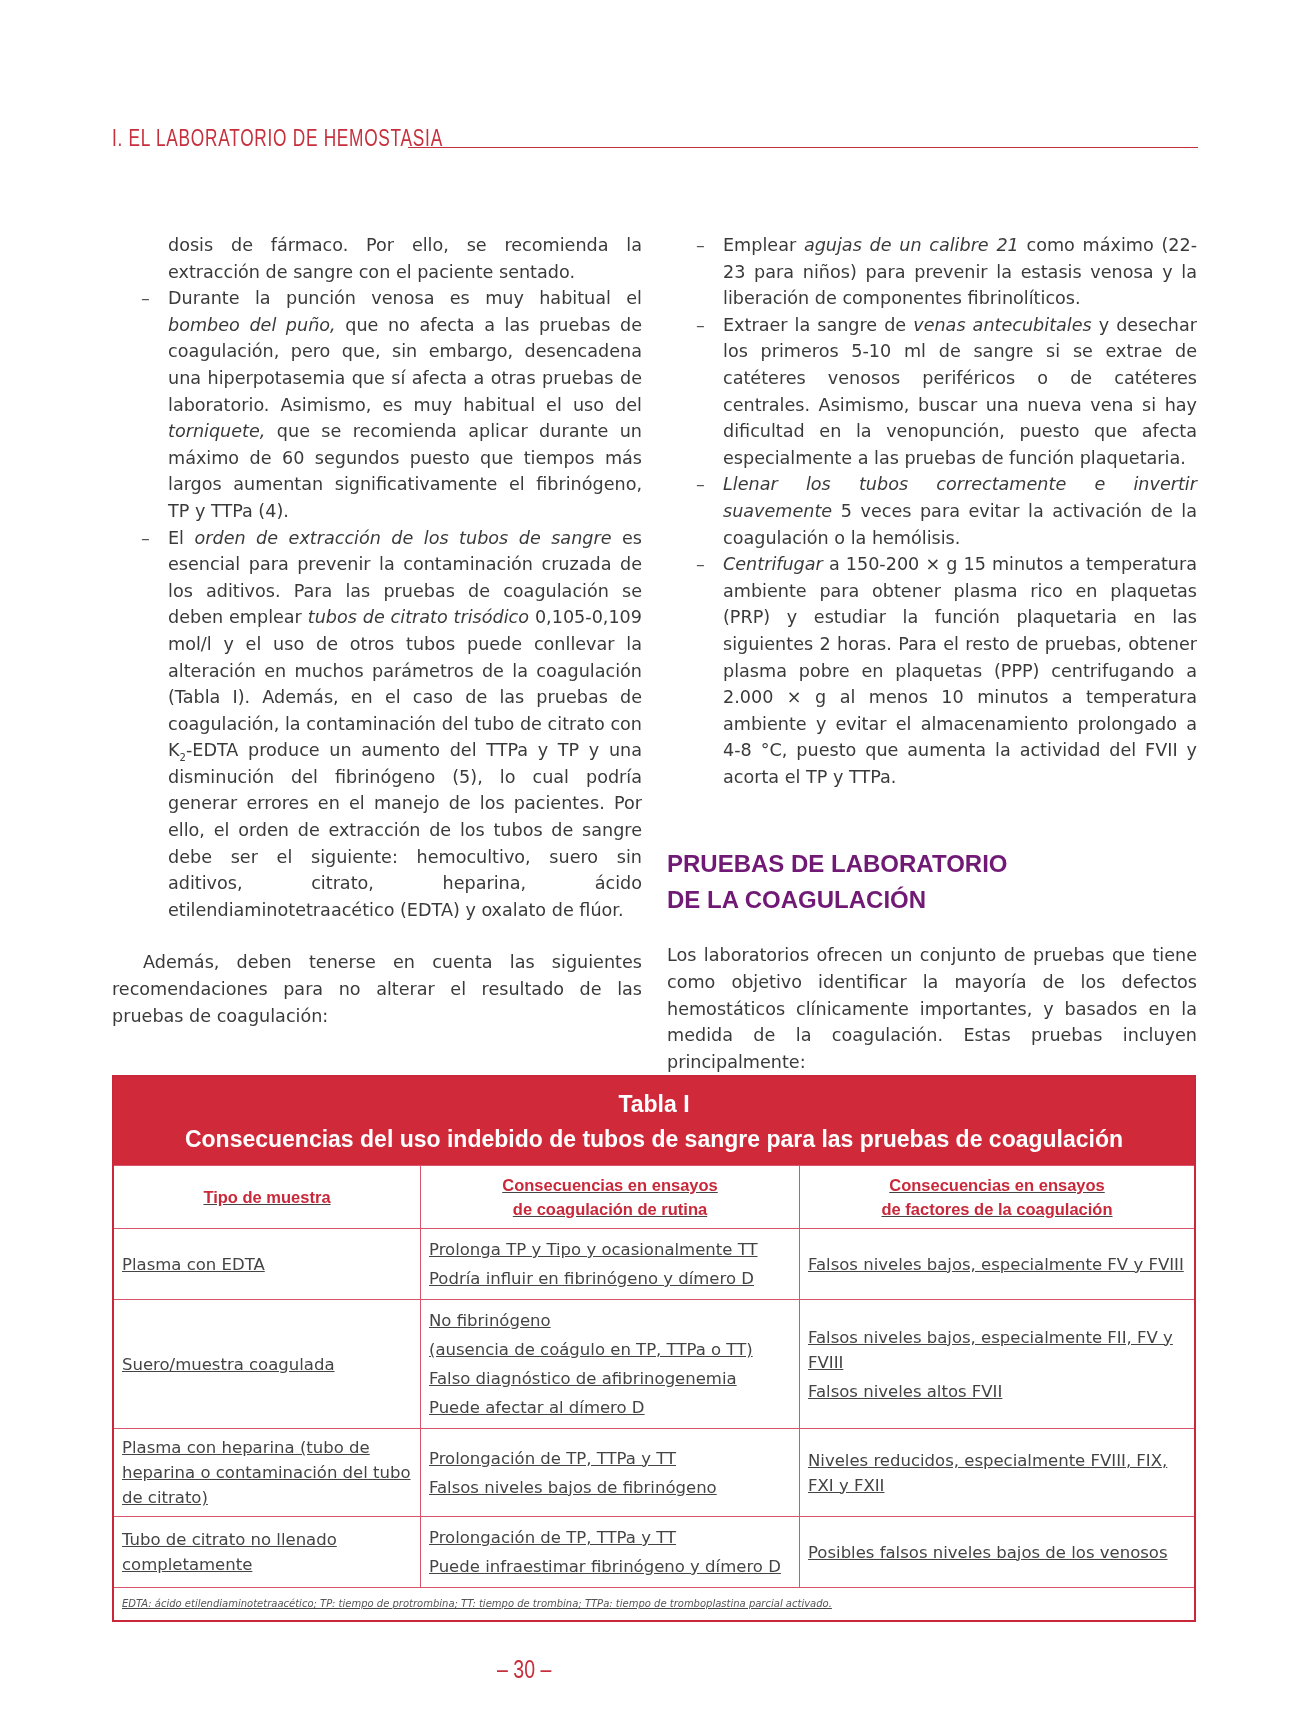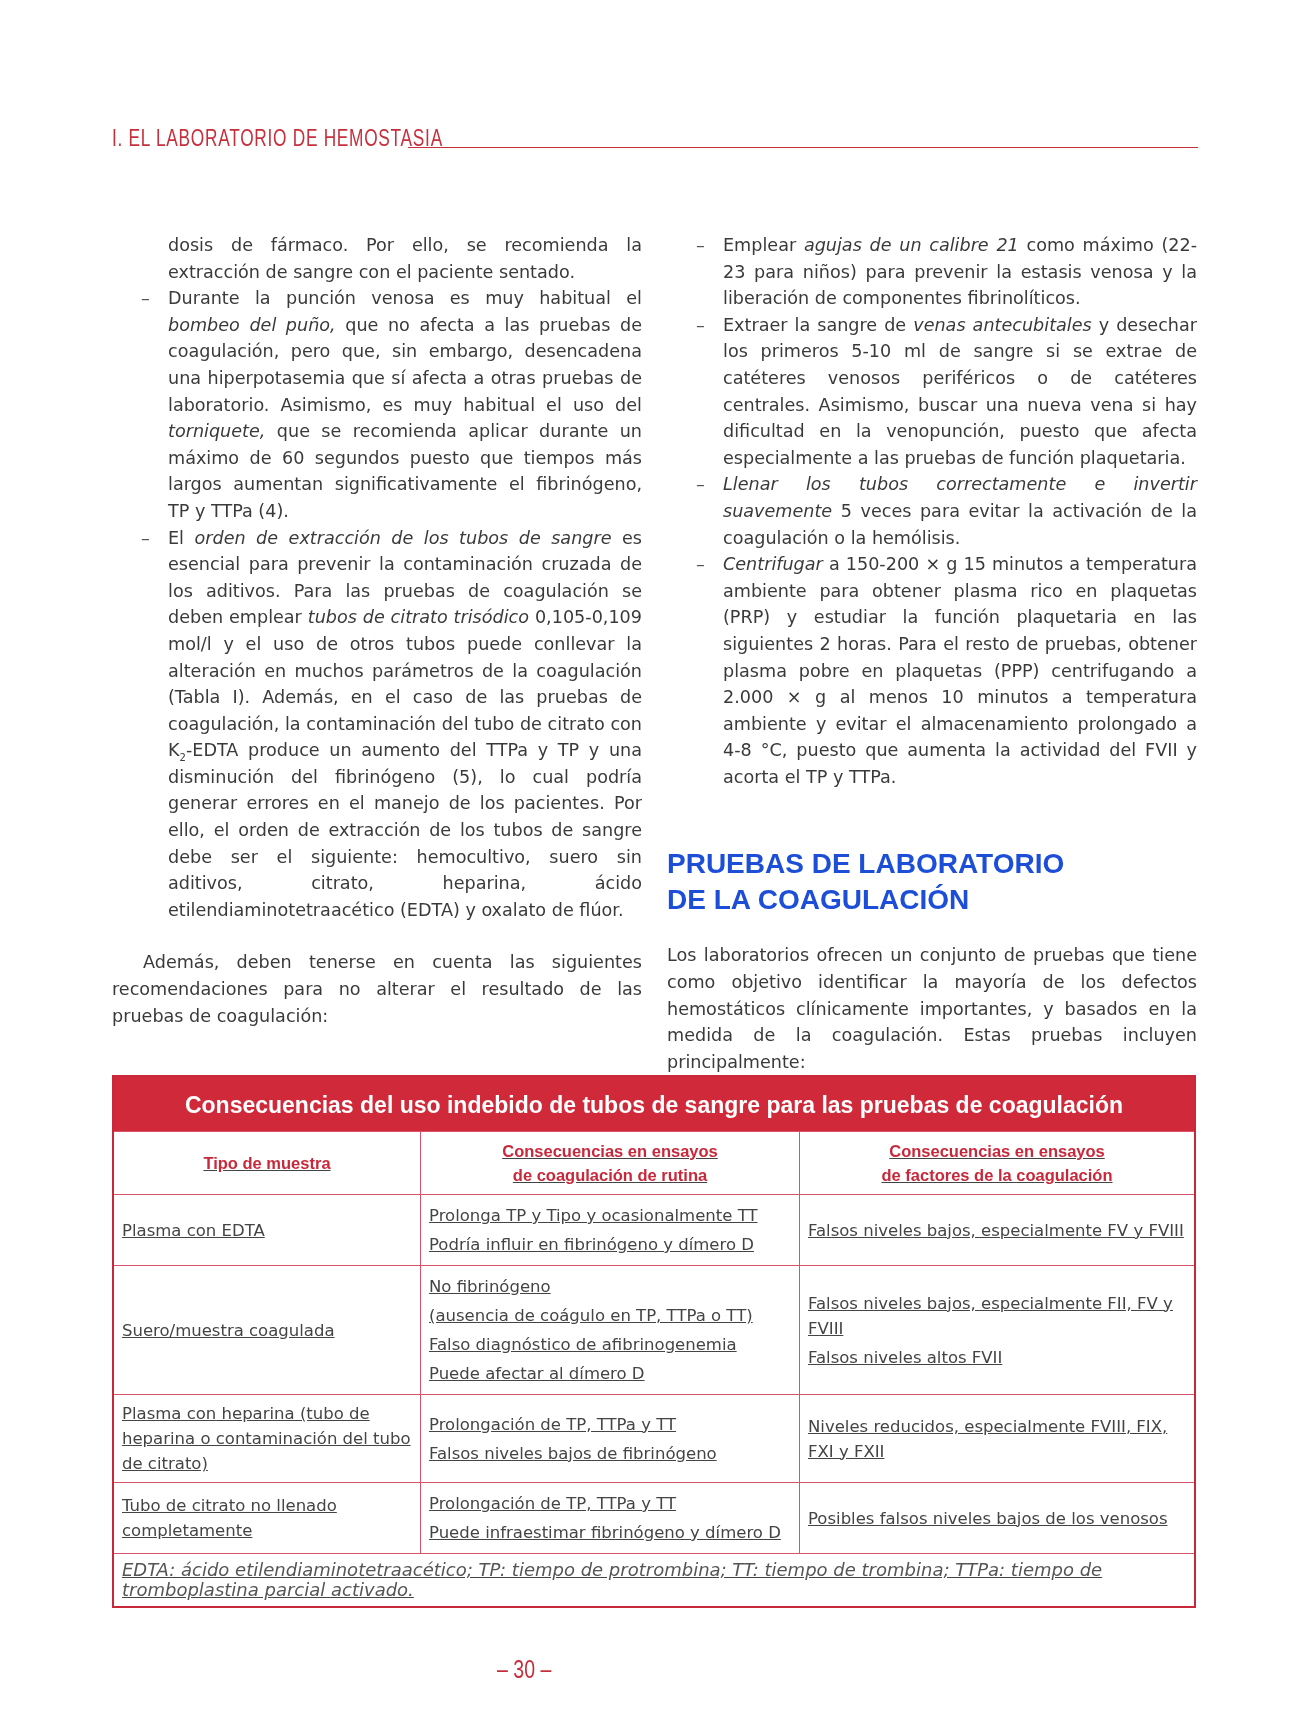--- a/index.html
+++ b/index.html
@@ -23,21 +23,21 @@
   .indent-block { padding-left: 56px; }
   .dash-item { position: relative; padding-left: 56px; margin: 0; }
   .dash-item .dash { position: absolute; left: 29px; top: 0; color: #555; }
   .col-right .dash-item { padding-left: 56px; }
   .col-right .dash-item .dash { left: 29px; }
   .lead-para { text-indent: 31px; margin-top: 26px; }
   em { font-style: italic; }
   sub { font-size: 10px; line-height: 0; }
 
   .section-heading { margin: 56px 0 24px 0; font-family: "Liberation Sans", sans-serif;
-        font-weight: bold; font-size: 28px; line-height: 36px; color: #1d4ed8; text-align: left; }
+        font-weight: bold; font-size: 24px; line-height: 36px; color: #701a75; text-align: left; }
 
   
   .table-wrap { position: absolute; left: 112px; top: 1075px; width: 1084px;
                 border: 2px solid #c8283a; box-sizing: border-box; }
   .table-head { background: #d02a3a; color: #fff; text-align: center;
                 font-family: "Liberation Sans", sans-serif; font-weight: bold; padding: 10px 0 8px 0; }
   .table-head .t1 { font-size: 23px; line-height: 34px; }
   .table-head .t2 { font-size: 23px; line-height: 36px; }
   table { border-collapse: collapse; width: 100%; font-size: 16.5px; color: #444; text-decoration: underline; }
   th, td { border: 1px solid #d9546b; vertical-align: middle; }
@@ -46,21 +46,21 @@
   th { color: #c8283a; font-family: "Liberation Sans", sans-serif; font-weight: bold;
        font-size: 16.5px; line-height: 24px; height: 60px; text-align: center; }
   td { padding: 6px 8px; line-height: 25px; text-align: left; }
   td .line { display: block; padding: 2px 0; }
   .c1 { width: 290px; }
   .c2 { width: 362px; }
   .row-a td { height: 54px; }
   .row-b td { height: 108px; }
   .row-c td { height: 70px; }
   .row-d td { height: 56px; }
-  .footnote-cell { font-style: italic; font-size: 18px; color: #555; padding: 6px 8px;
+  .footnote-cell { font-style: italic; font-size: 10px; color: #555; padding: 6px 8px;
                    line-height: 20px; border-bottom: none; }
 
   .page-number { position: absolute; left: 0; width: 1048px; top: 1654px; text-align: center;
        font-family: "Liberation Sans Narrow", "Liberation Sans", sans-serif; font-size: 26px;
        color: #c62f3c; }
   .page-number span { display: inline-block; transform: scaleX(0.75); }
 </style>
 </head>
 <body>
 
@@ -87,20 +87,21 @@
     </div>
   <h2 class="section-heading">
     <span>PRUEBAS DE LABORATORIO</span><br>
     <span>DE LA COAGULACIÓN</span>
   </h2>
   <p class="para">Los laboratorios ofrecen un conjunto de pruebas que tiene como objetivo identificar la mayoría de los defectos hemostáticos clínicamente importantes, y basados en la medida de la coagulación. Estas pruebas incluyen principalmente:</p>
 </div>
 
 <div class="table-wrap">
   <div class="table-head">
+    <div class="t1">Tabla I</div>
     <div class="t2">Consecuencias del uso indebido de tubos de sangre para las pruebas de coagulación</div>
   </div>
   <table>
     <thead>
       <tr>
         <th class="c1">
           <span>Tipo de muestra</span>
         </th>
         <th class="c2">
           <span>Consecuencias en ensayos</span><br>

